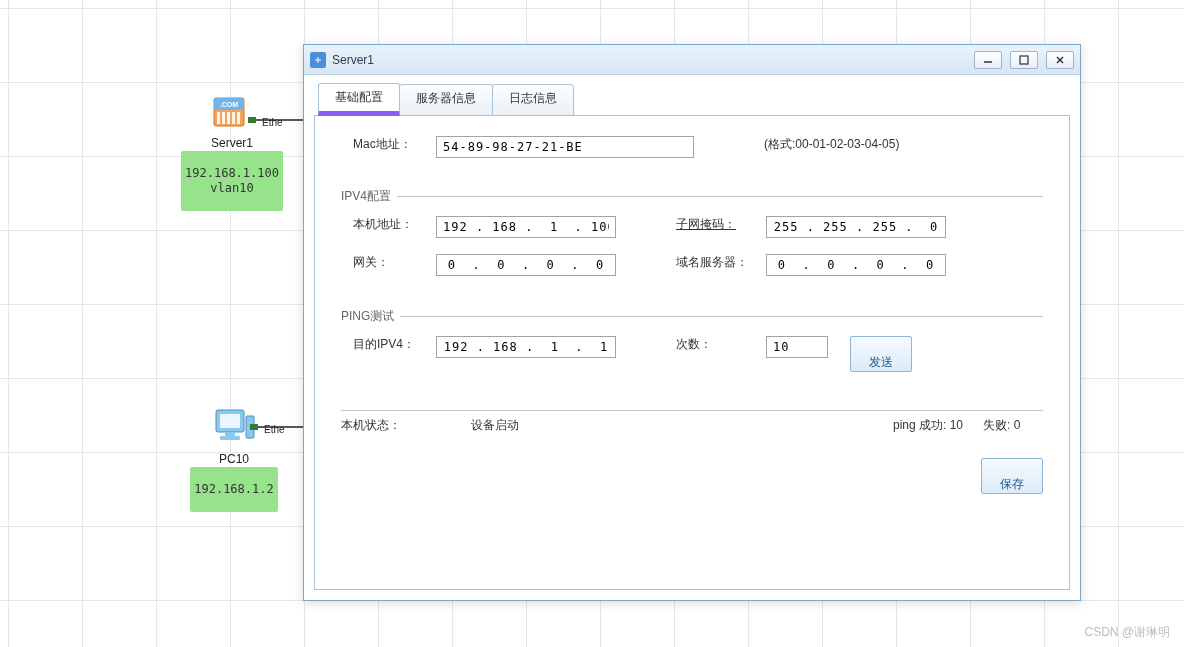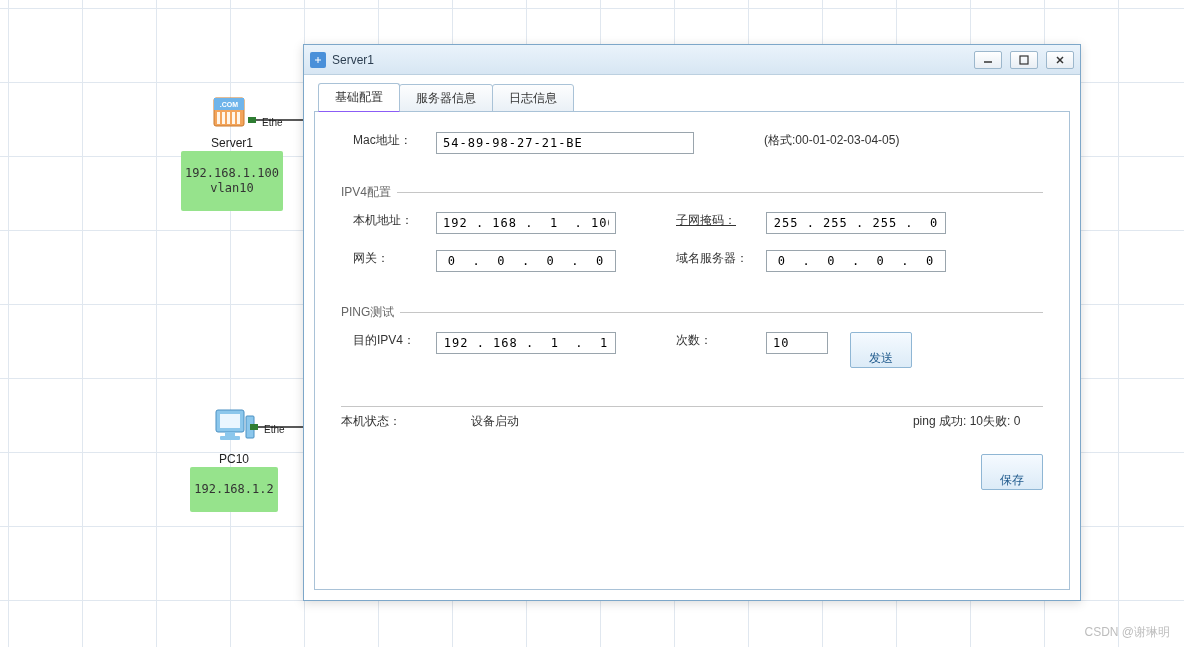--- a/index.html
+++ b/index.html
@@ -34,41 +34,41 @@
   .titlebar .app-icon { width: 16px; height: 16px; background: #4a90d9; border-radius: 2px; display:flex;align-items:center;justify-content:center;}
   .titlebar .title { font-size: 12px; color: #2c3e50; }
   .titlebar .spacer { flex: 1; }
   .winbtn { width: 28px; height: 18px; margin-left: 2px; border: 1px solid #9cb7cc; background: linear-gradient(#fff,#e8eef4); border-radius: 2px; display:flex; align-items:center; justify-content:center; font-size:11px; cursor:pointer;}
   .winbtn svg { display:block;}
 
   .client { flex: 1; padding: 8px 10px 10px 10px; display:flex; flex-direction:column; }
 
   .tabs { display: flex; gap: 0; margin-left: 4px; }
   .tab { padding: 5px 16px; font-size: 12px; border: 1px solid #a9c2d7; background: linear-gradient(#fdfdfe,#e9f0f6); margin-right: -1px; border-top-left-radius: 3px; border-top-right-radius:3px; position:relative; cursor:pointer; }
-  .tab.active { background: #fff; border-bottom: 1px solid #8b5cf6; z-index: 2; }
+  .tab.active { background: #fff; border-bottom: 5px solid #8b5cf6; z-index: 2; }
   .tab:not(.active){ top:1px;}
 
   .panel { flex: 1; border: 1px solid #a9c2d7; margin-top: -1px; padding: 18px 26px 12px 26px; background:#fff; position:relative; }
 
   .rowline { display: flex; align-items: flex-start; height: 28px; margin: 2px 0; }
   .rowline .lbl { width: 95px; font-size: 12px; }
   .rowline .lbl.indent { padding-left: 12px; }
   .txt { border: 1px solid #9aa5ad; height: 22px; padding: 2px 6px; font-size: 12px; background:#fff; font-family: Consolas, monospace; letter-spacing: 1px; }
   .txt.wide { width: 258px; }
   .txt.mid { width: 180px; text-align:center; }
   .txt.sm { width: 62px; padding-left:6px;}
   .hint { margin-left: 70px; font-size: 12px; color:#333;}
   .groupline { color: #666; font-size: 12px; height:20px; display:flex; align-items:center; }
   .groupline::after { content:""; flex:1; height:1px; background:#c6c6c6; margin-left:6px;}
   .spacer-h { width: 60px; }
   .btn { border:1px solid #8fb6d4; background:linear-gradient(#f5faff,#dcebf7); color:#1f5a8c; height:24px; padding:17px 18px; border-radius:2px; font-size:12px; cursor:pointer;}
   .status-row { display:flex; align-items:center; font-size:12px; padding-top:6px; border-top:1px solid #c6c6c6; margin-top:12px;}
   .status-row .k1{ width:130px;}
   .status-row .k2{ flex:1;}
-  .status-row .k3{ width:110px; text-align:right;}
+  .status-row .k3{ width:110px; text-align:center;}
   .status-row .k4{ width:60px; text-align:left;}
   .save-row{ display:flex; justify-content:flex-end; margin-top:24px;}
 
   .watermark{position:absolute; right:14px; bottom:6px; color:#bdbdbd; font-size:12px;}
 </style>
 </head>
 <body>
 
 <div class="grid-bg"></div>
 

